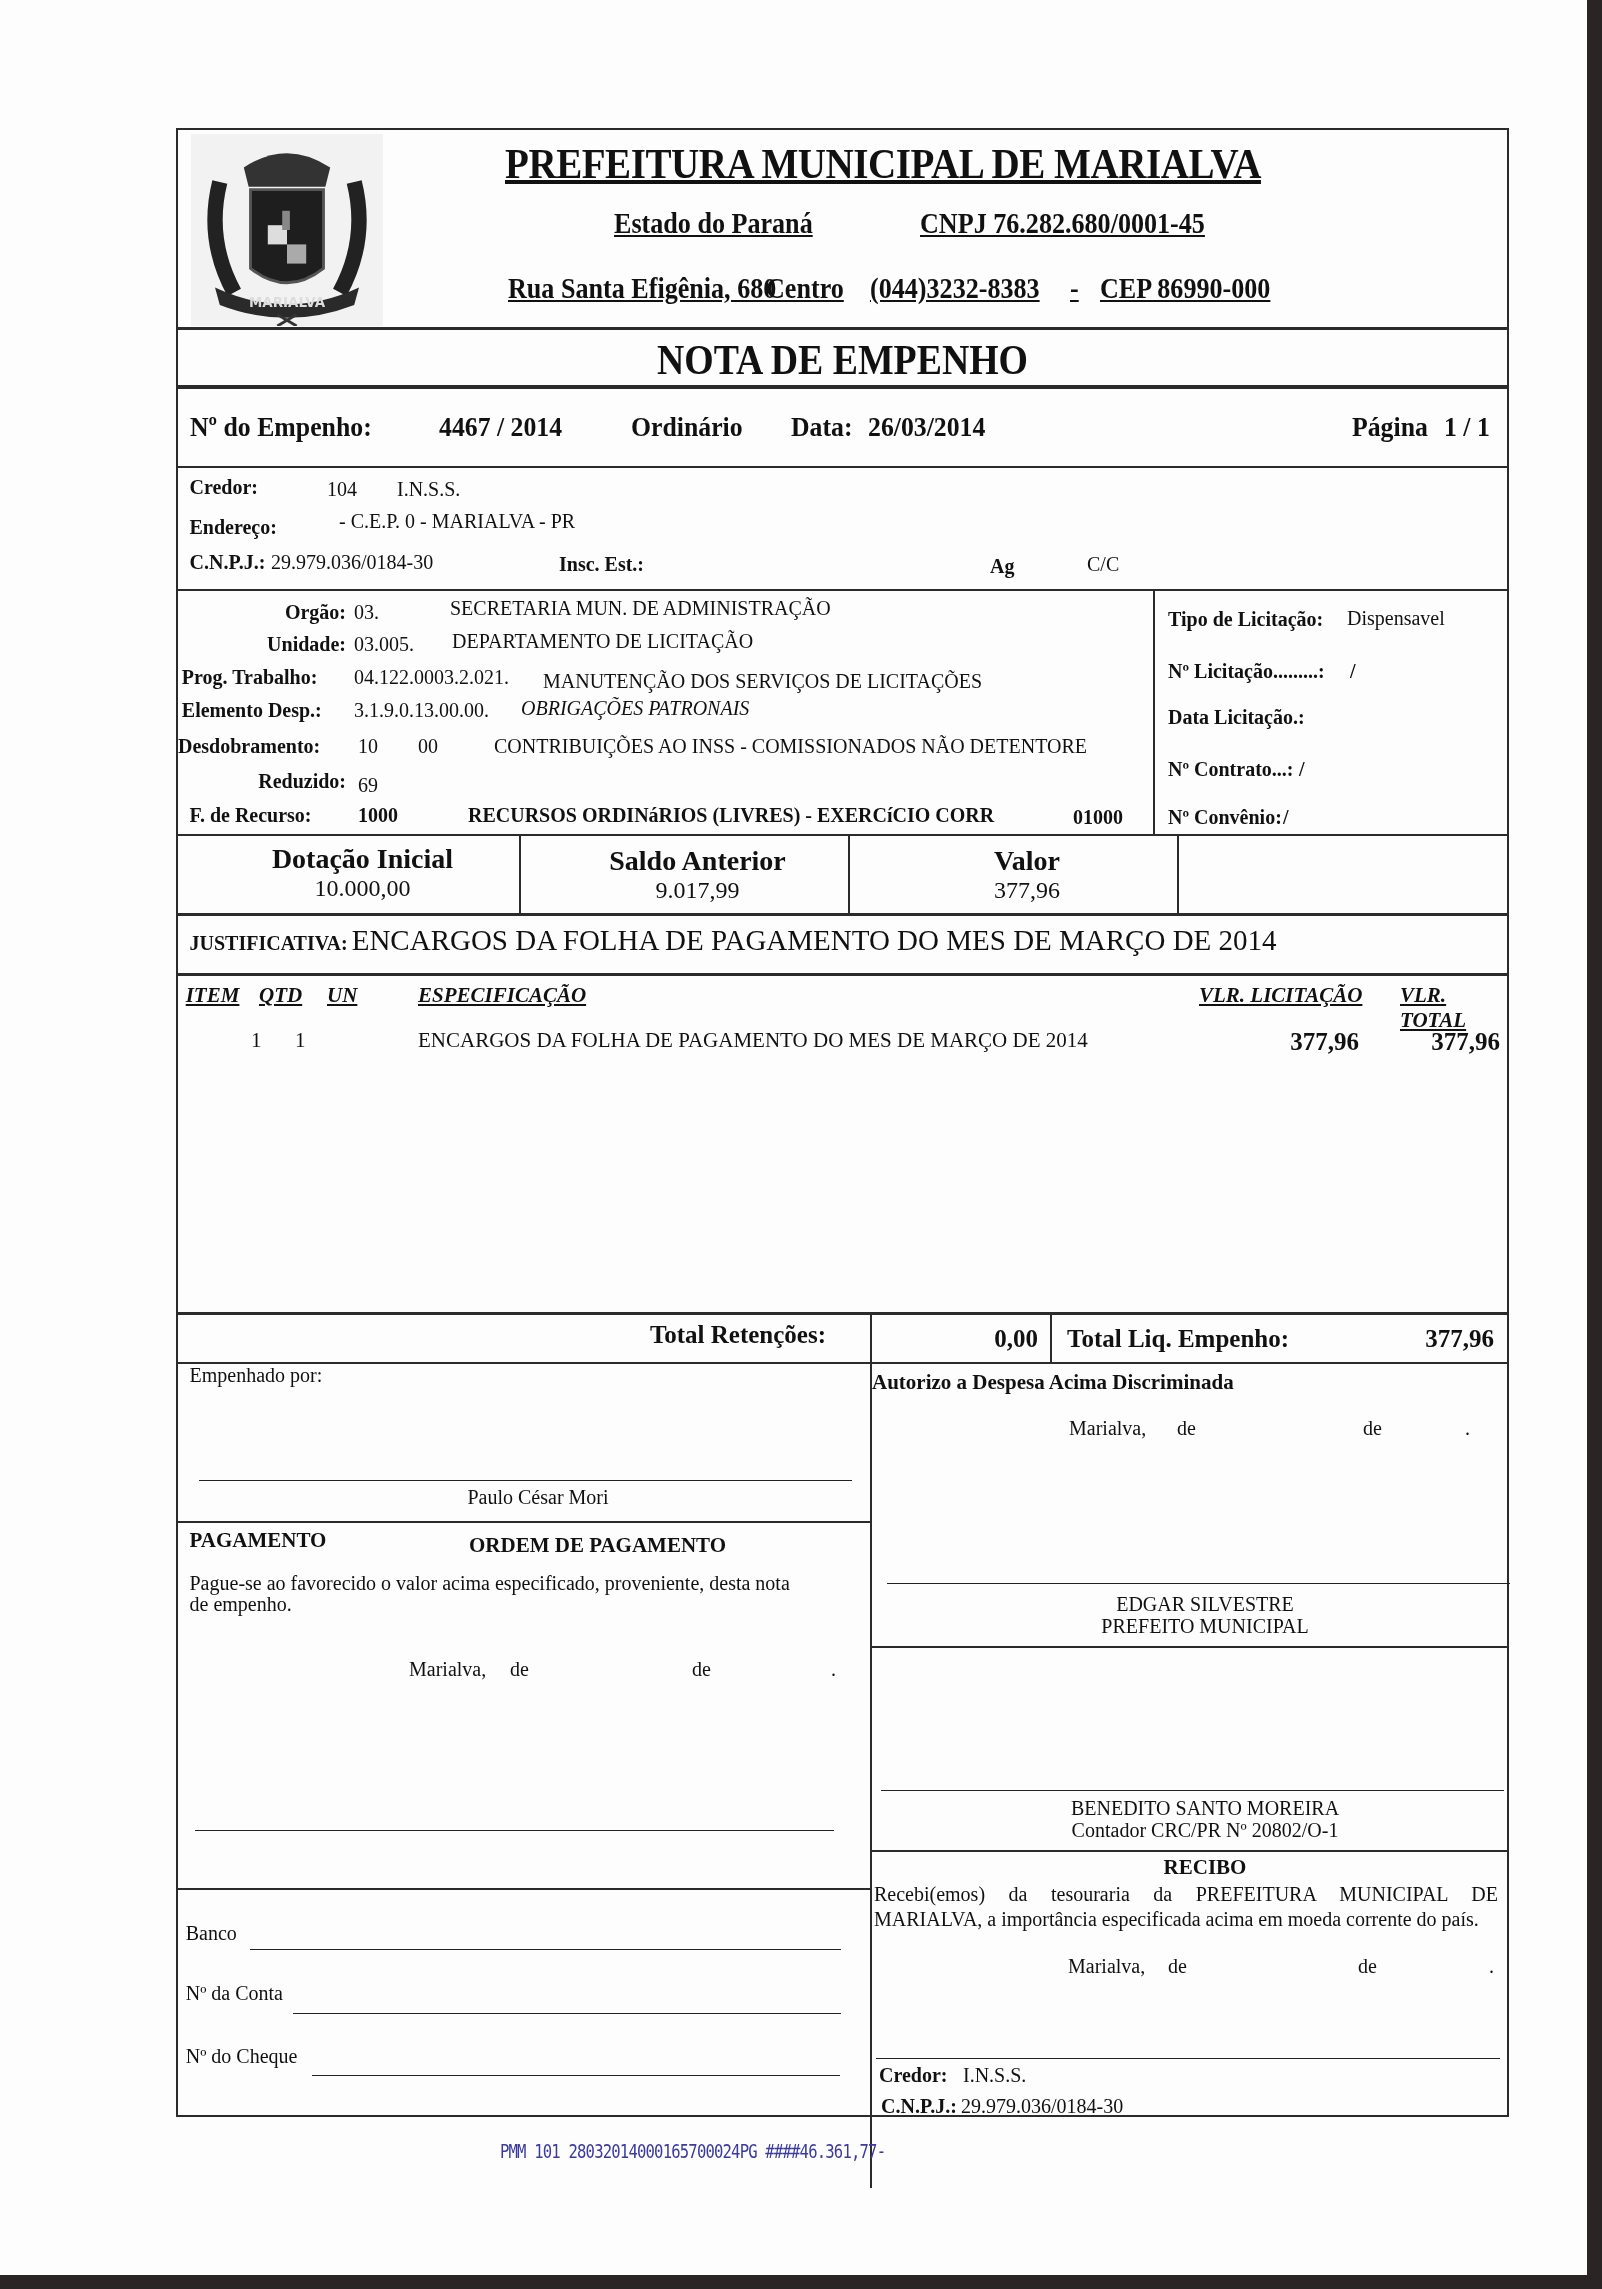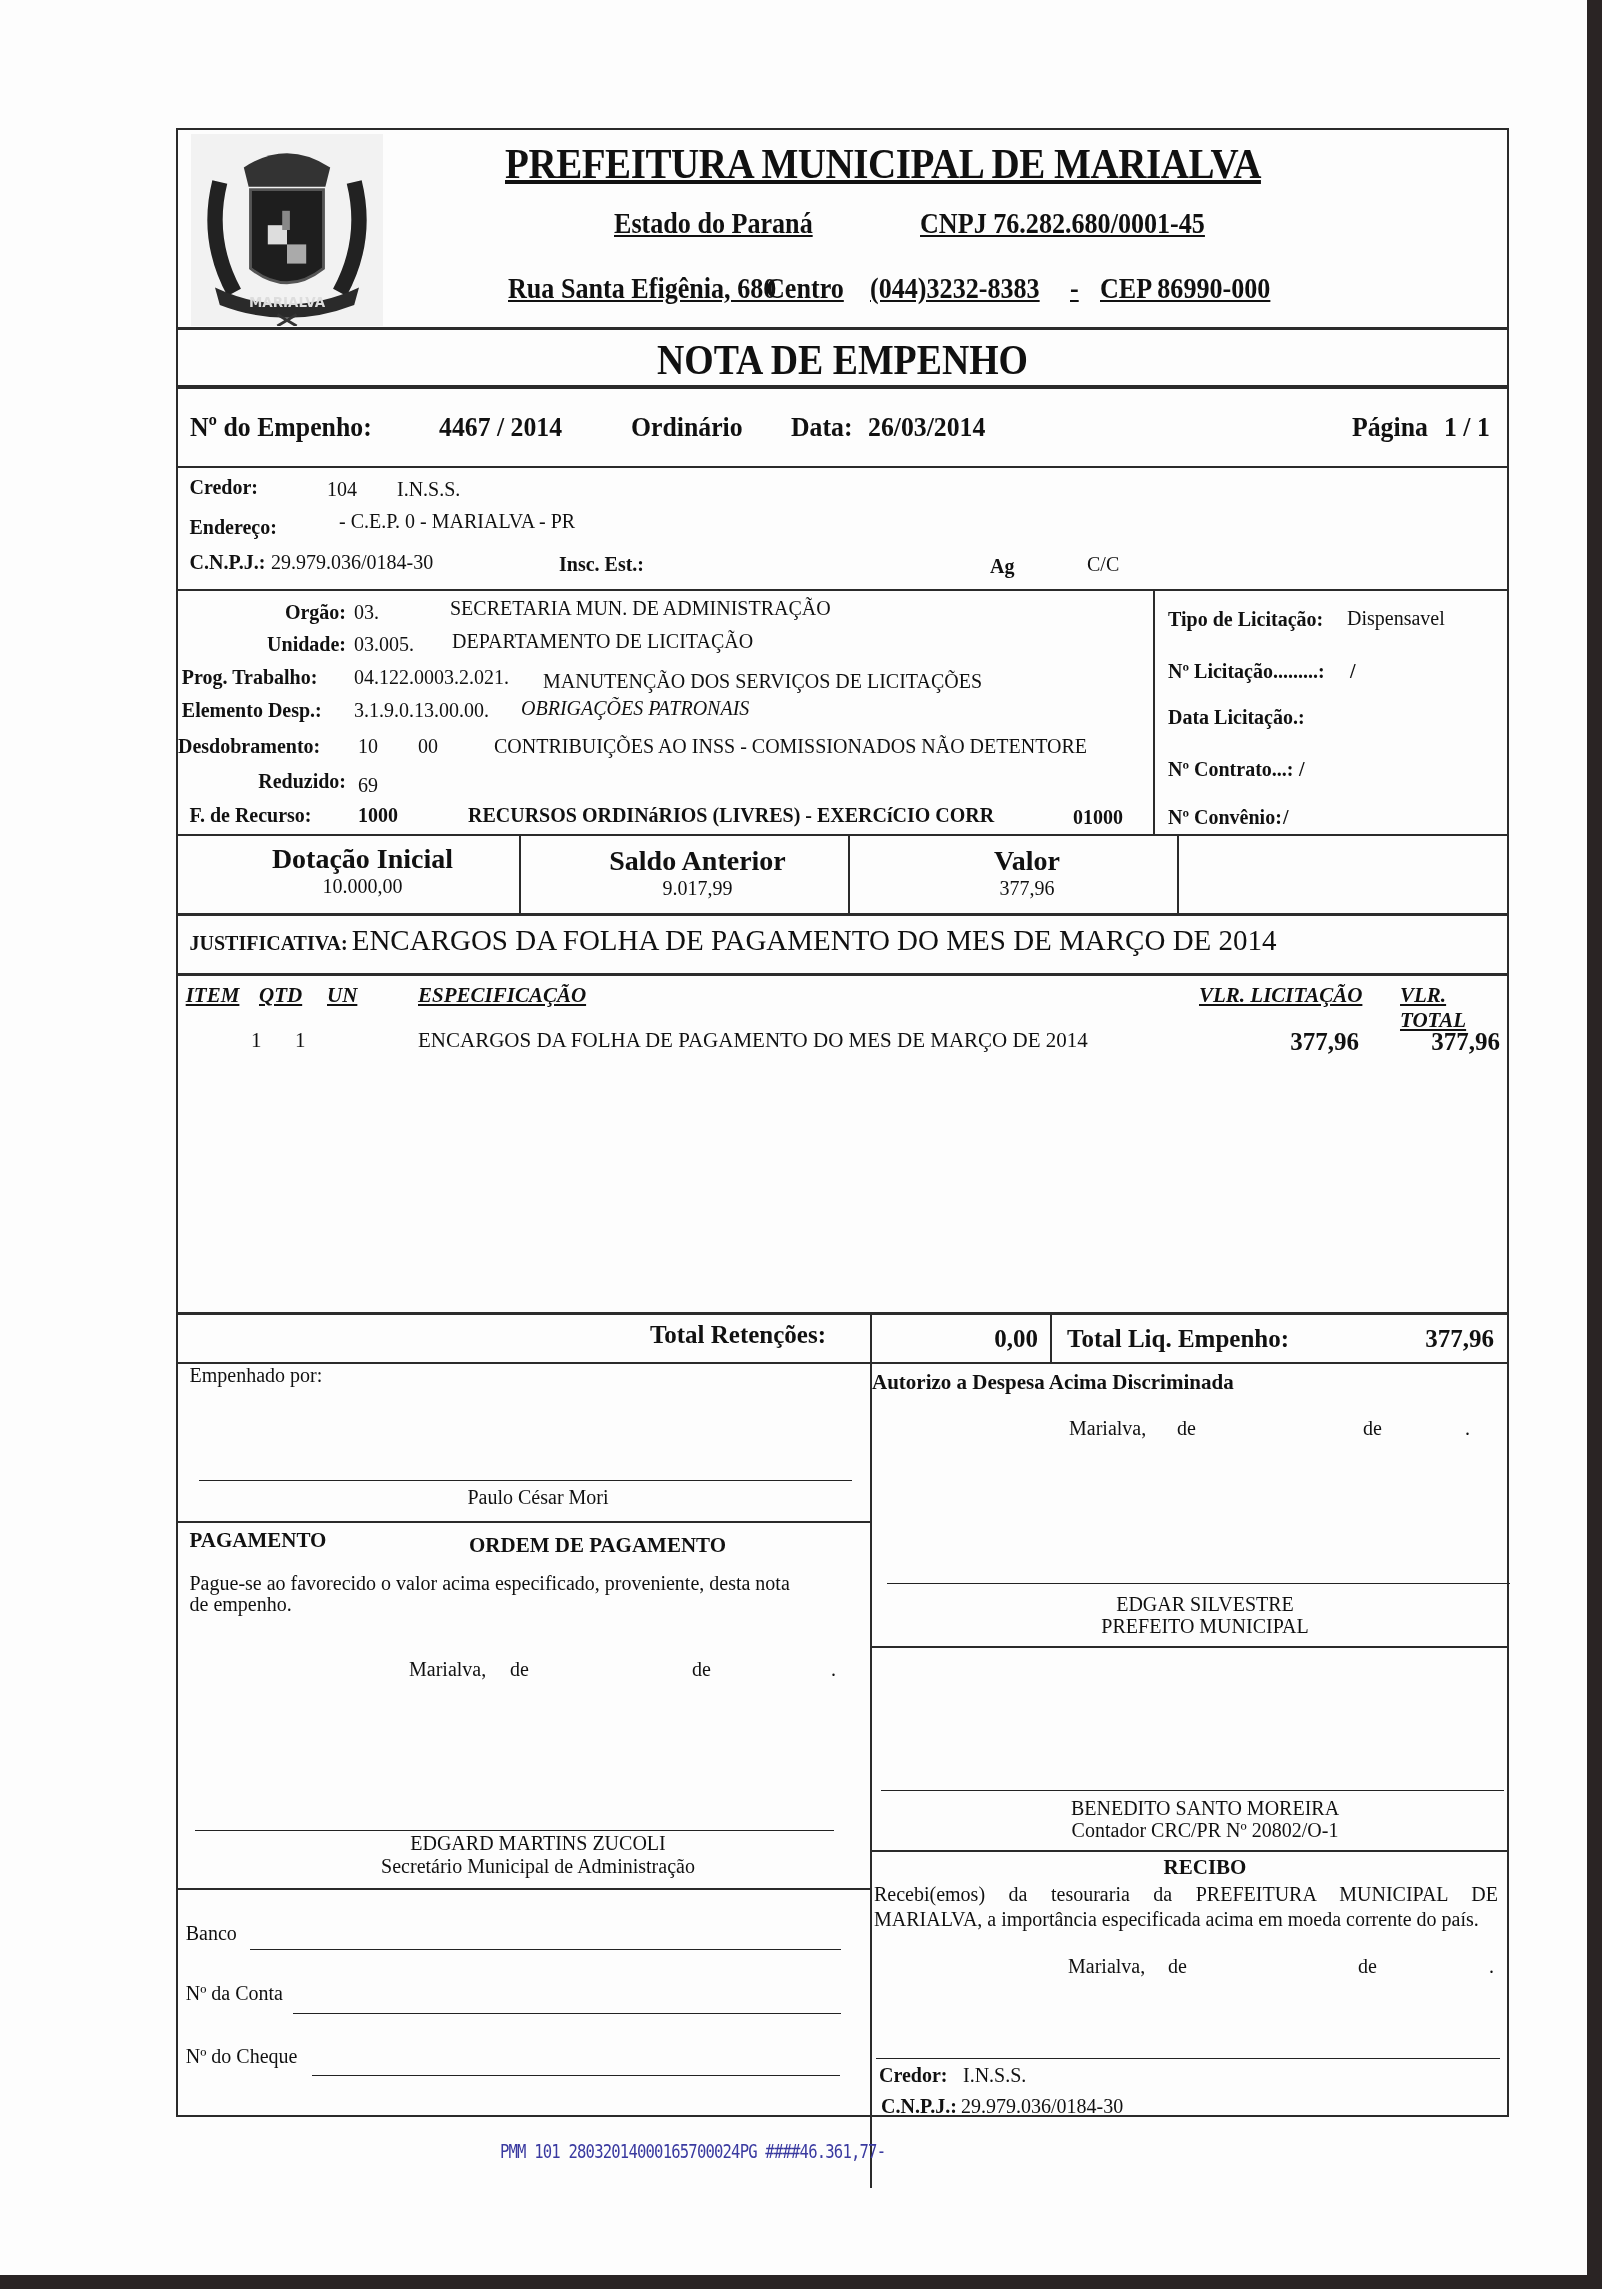--- a/index.html
+++ b/index.html
@@ -16,21 +16,21 @@
   .logo{left:13.4px;top:3.8px;width:192px;height:192px;}
   .title{left:327px;top:9.6px;font-size:42px;font-weight:bold;text-decoration:underline;text-decoration-thickness:3.8px;letter-spacing:-0.5px;transform:scaleX(0.93);transform-origin:left;}
   .sub1{top:77px;font-size:29px;font-weight:bold;text-decoration:underline;transform:scaleX(0.9);transform-origin:left;}
   .sub2{top:142px;font-size:29px;font-weight:bold;text-decoration:underline;transform:scaleX(0.9);transform-origin:left;}
   .nota{left:0;width:100%;top:206px;font-size:42px;font-weight:bold;text-align:center;transform:scaleX(0.9);}
   .hdrrow{top:281px;font-size:28px;font-weight:bold;transform:scaleX(0.92);transform-origin:left;}
   .lbl{font-weight:bold;font-size:20px;}
   .val{font-size:20px;}
   .row-txt{font-size:21px;}
   .big-lbl{font-size:28px;font-weight:bold;}
-  .big-val{font-size:20px;text-align:center;}
+  .big-val{font-size:24px;text-align:center;}
   .th{font-size:21px;font-weight:bold;font-style:italic;text-decoration:underline;}
   .sig-line{position:absolute;height:0;border-top:1.9px solid #222;}
   .small{font-size:20px;}
   .footer-code{position:absolute;left:500px;top:2140px;font-family:"DejaVu Sans Mono",monospace;font-size:19px;color:#3a3aa0;letter-spacing:-1px;transform:scaleX(0.82);transform-origin:left;}
 </style>
 </head>
 <body>
 
 <div class="page">
 <div class="doc">
@@ -196,24 +196,20 @@
 
   <div class="abs b" style="left:11.5px;top:1398px;font-size:21px;">PAGAMENTO</div>
   <div class="abs b" style="left:291px;top:1403px;font-size:21px;">ORDEM DE PAGAMENTO</div>
   <div class="abs small" style="left:11.5px;top:1443px;width:615px;line-height:21px;">Pague-se ao favorecido o valor acima especificado, proveniente, desta nota de empenho.</div>
   <div class="abs small" style="left:231px;top:1528px;">Marialva,</div>
   <div class="abs small" style="left:332px;top:1528px;">de</div>
   <div class="abs small" style="left:514px;top:1528px;">de</div>
   <div class="abs small" style="left:653px;top:1528px;">.</div>
 
   <div class="sig-line" style="left:17.3px;width:639px;top:1700px;"></div>
-  <div class="abs small c" style="left:0;width:692px;top:1702px;line-height:23px;">
-    <div>EDGARD MARTINS ZUCOLI</div>
-    <div>Secretário Municipal de Administração</div>
-  </div>
 
   <div class="hline" style="left:0;width:692px;top:1758px;"></div>
 
   <div class="abs small" style="left:7.7px;top:1792px;">Banco</div>
   <div class="sig-line" style="left:72px;width:591px;top:1819px;"></div>
   <div class="abs small" style="left:7.7px;top:1852px;">Nº da Conta</div>
   <div class="sig-line" style="left:115px;width:548px;top:1883px;"></div>
   <div class="abs small" style="left:7.7px;top:1915px;">Nº do Cheque</div>
   <div class="sig-line" style="left:134px;width:528px;top:1945px;"></div>
 

